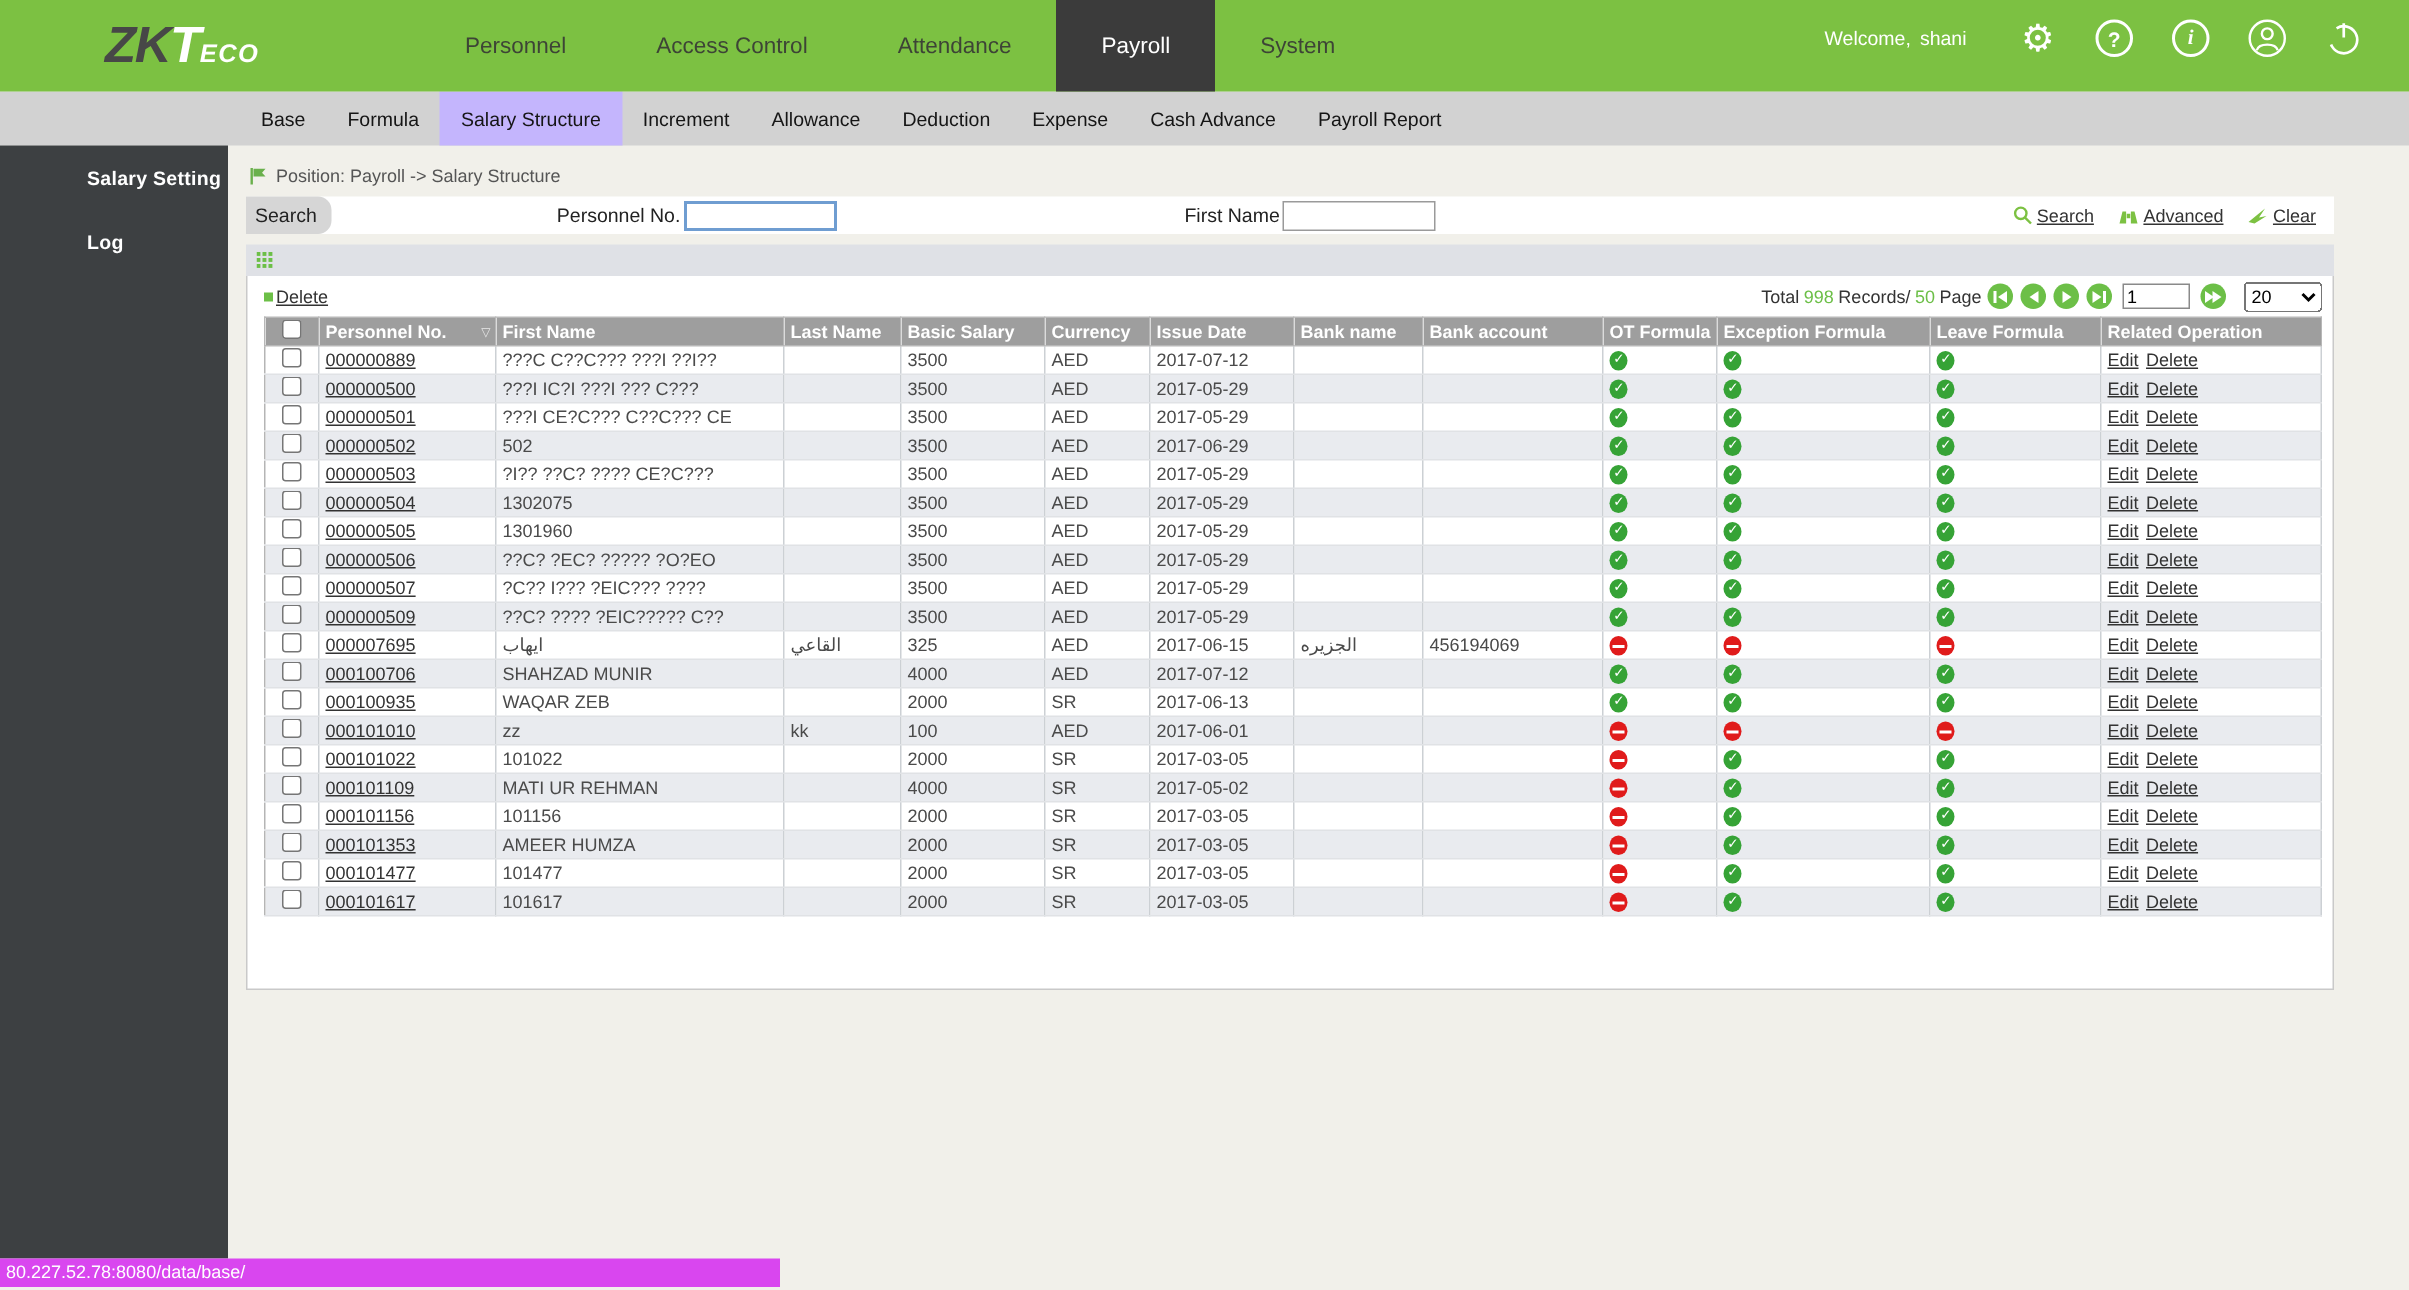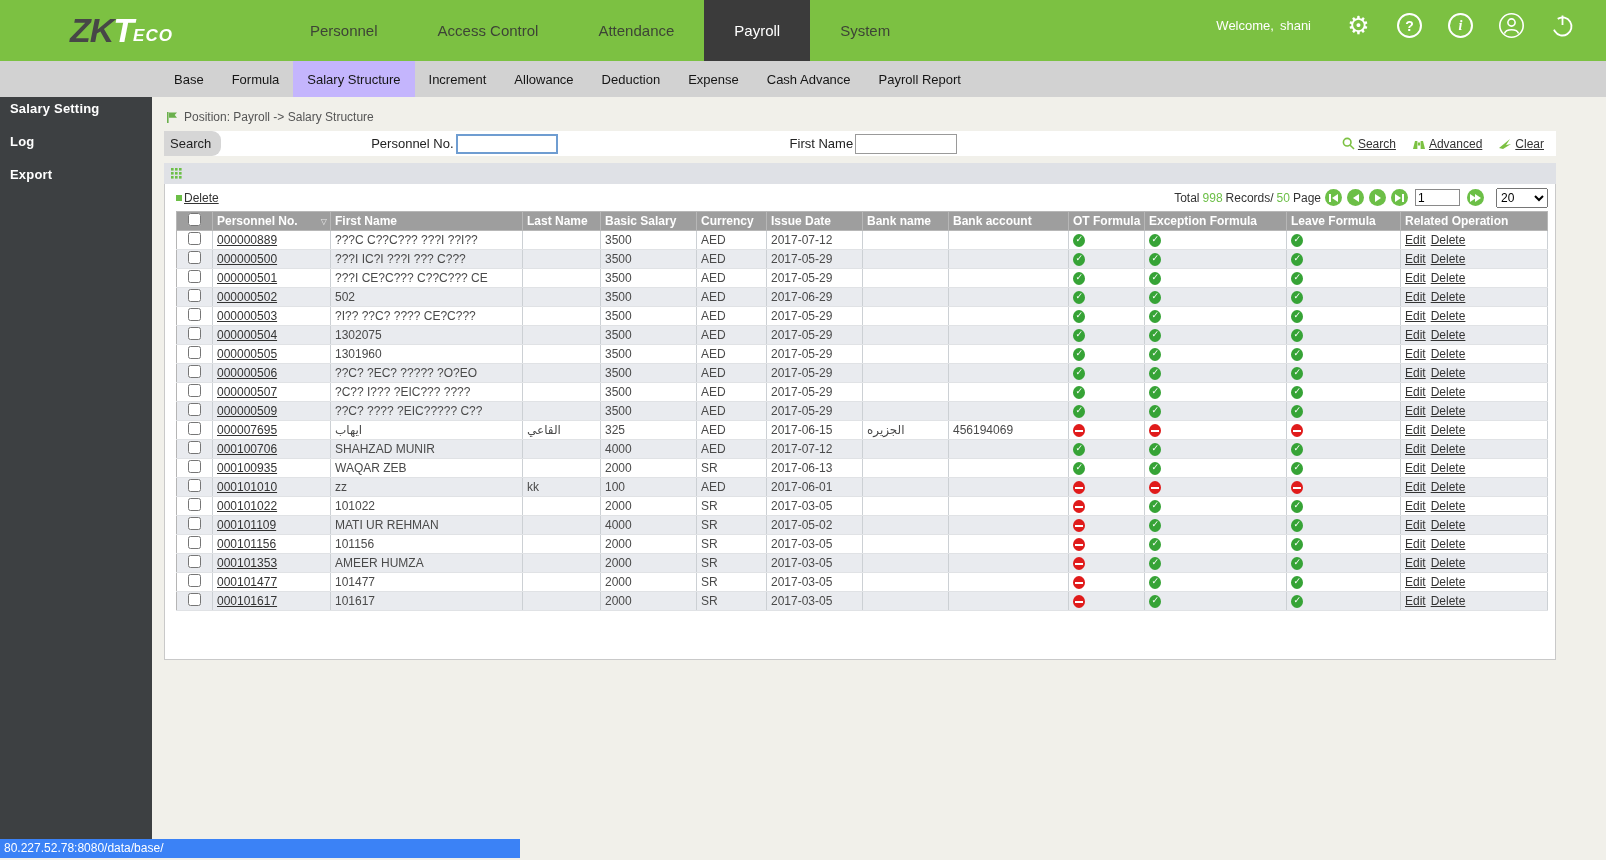--- a/index.html
+++ b/index.html
@@ -26,21 +26,21 @@
   .circle-icon.q::after { content:"?"; }
   .circle-icon.i::after { content:"i"; font-style:italic; font-family:"Liberation Serif",serif; }
 
   
   .subnav { height:36px; background:#d2d2d2; display:flex; align-items:stretch; padding-left:160px; }
   .subtab { display:flex; align-items:center; padding:0 14px; font-size:13px; color:#151515; cursor:pointer; }
   .subtab.active { background:#c4b5fd; }
 
   
   .sidebar { position:absolute; left:0; top:97px; width:152px; height:742px; background:#3d4042; }
-  .side-item { color:#fff; font-size:13px; font-weight:bold; padding:4px 0 14px 10px; cursor:pointer; letter-spacing:.2px; }
+  .side-item { color:#fff; font-size:13px; font-weight:bold; padding:14px 0 14px 10px; cursor:pointer; letter-spacing:.2px;margin-left:48px; }
 
   
   .main { margin-left:152px; padding-top:10px; }
   .breadcrumb { margin-left:14px; font-size:12px; color:#555; display:flex; align-items:center; gap:6px; height:20px; }
 
   .searchbar { margin:4px 0 0 12px; width:1392px; height:25px; background:#fff; display:flex; align-items:center; font-size:13px; color:#222; }
   .search-tab { background:#d6d6d6; height:25px; line-height:25px; padding:0 10px 0 6px; border-radius:0 9px 9px 0; }
   .field-label { margin-left:150px; }
   .field-label.second { margin-left:232px; }
   .searchbar input[type=text] { width:102px; height:20px; border:1px solid #9a9a9a; margin-left:2px; font-size:12px; padding:0 3px; }
@@ -79,21 +79,21 @@
   tr.odd  { background:#fff; }
   tr.even { background:#e9ebef; }
   td.c-check, th.c-check { text-align:center; padding:0; }
   .status { display:inline-block; width:12px; height:13px; border-radius:50%; position:relative; vertical-align:middle; }
   .status.ok { background:#36a336; }
   .status.ok::after { content:"✓"; color:#fff; font-size:9px; font-weight:bold; position:absolute; left:2.5px; top:0px; }
   .status.no { background:#e01b1b; }
   .status.no::after { content:""; position:absolute; left:2px; top:5.5px; width:8px; height:2px; background:#fff; }
   td.c-actions a { margin-right:5px; }
 
-  .statusbar { position:absolute; left:0; top:839px; width:520px; height:19px; background:#3b82f6;
+  .statusbar { position:absolute; left:0; top:839px; width:520px; height:19px; background:#d946ef;
                color:#fff; font-size:12px; line-height:19px; padding-left:4px; }
 </style>
 </head>
 <body>
 
 <div class="topnav">
   <div class="logo">
     <span class="logo-zk">ZK</span>
       <span class="logo-t">T</span>
       <span class="logo-eco">ECO</span>
@@ -142,21 +142,20 @@
     <div class="subtab">Allowance</div>
     <div class="subtab">Deduction</div>
     <div class="subtab">Expense</div>
     <div class="subtab">Cash Advance</div>
     <div class="subtab">Payroll Report</div>
   </div>
 
 <div class="sidebar" id="sidebar">
     <div class="side-item">Salary Setting</div>
     <div class="side-item">Log</div>
-    <div class="side-item">Export</div>
   </div>
 
 <div class="main">
 
   <div class="breadcrumb">
     <svg width="12" height="13" viewBox="0 0 12 13">
       <rect x="1" y="1" width="1.6" height="11" fill="#6ab04c"></rect>
       <path d="M3 1.5 h8 l-2.3 2.6 L11 6.7 H3 z" fill="#6ab04c"></path>
     </svg>
     <span>Position: Payroll -&gt; Salary Structure</span>

